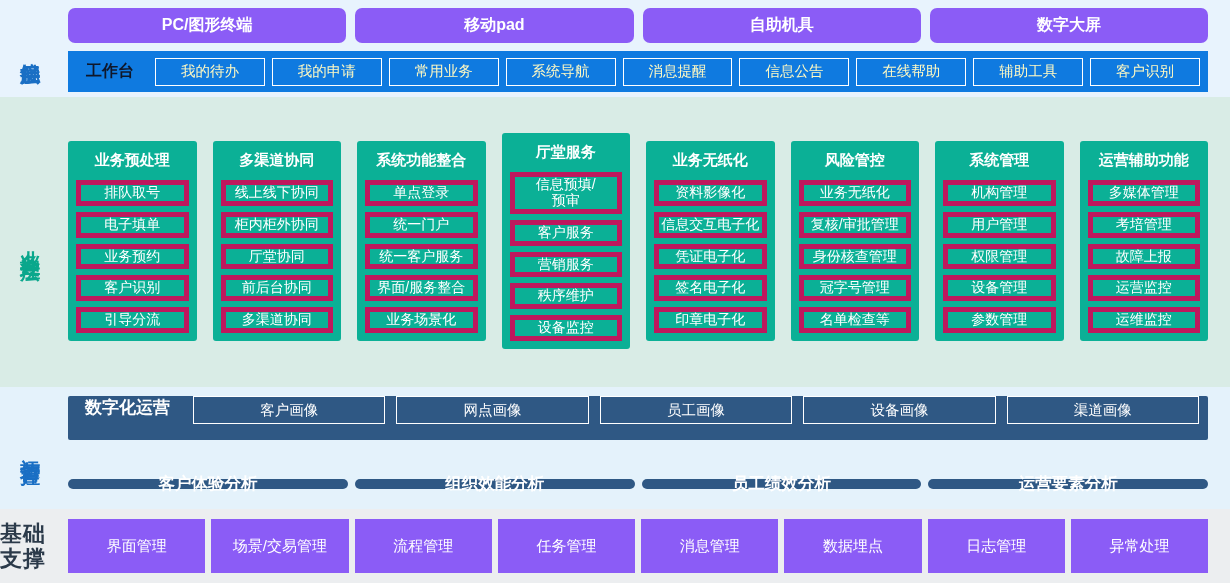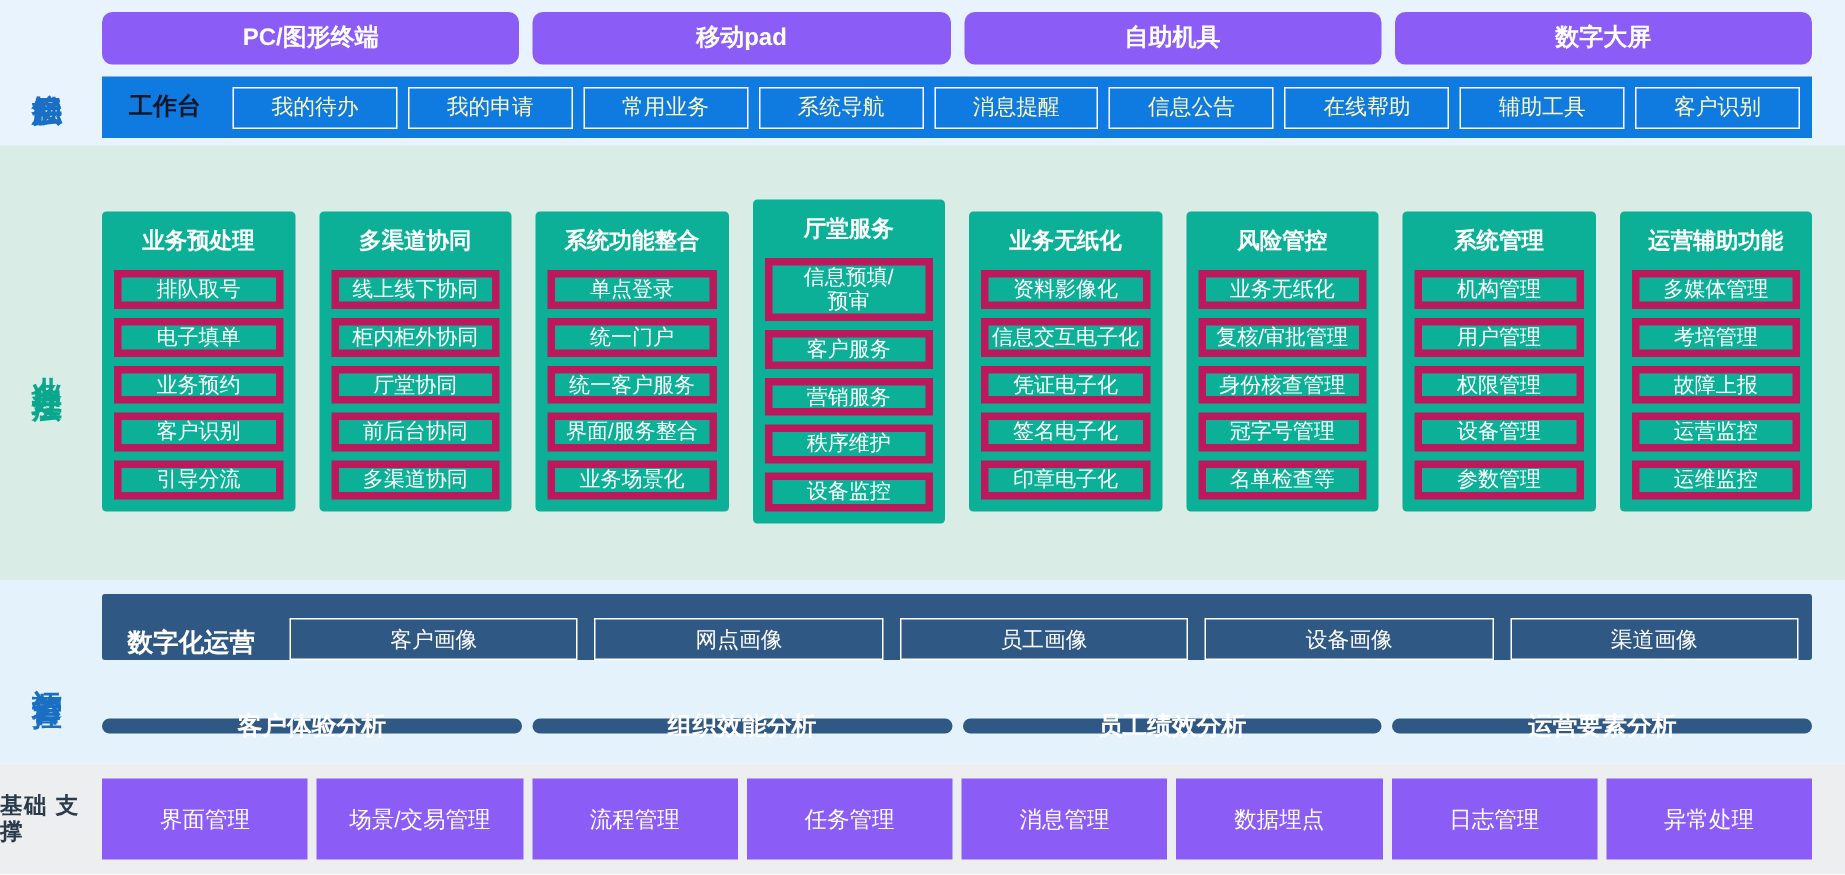--- a/index.html
+++ b/index.html
@@ -66,21 +66,21 @@
     font-size: 14px; line-height: 1.12;
     display: flex; align-items: center; justify-content: center;
     text-align: center; padding: 0 2px; white-space: pre-line;
   }
 
   
   .ops-band { background: #e4f2fb; height: 122px; }
   .ops-band .band-label { color: #1a6fc4; font-size: 20px; }
   .ops-body { padding: 9px 22px 9px 8px; gap: 5px; }
   .ops-row1 {
-    background: #2f5884; height: 44px; display: flex; align-items: flex-end;
+    background: #2f5884; height: 44px; display: flex; align-items: flex-start;
     padding: 0 9px; gap: 11px; border-radius: 2px;
   }
   .ops-title {
     color: #ffffff; font-weight: bold; font-size: 17px;
     padding: 0 12px 0 8px; white-space: nowrap;
   }
   .ops-chip {
     flex: 1 1 0; height: 28px; border: 1px solid #ffffff; color: #ffffff;
     font-size: 14.5px; display: flex; align-items: center; justify-content: center;
     white-space: nowrap;
@@ -88,21 +88,21 @@
   .ops-row2 { display: flex; gap: 7px; height: 44px; }
   .ops-pill {
     flex: 1 1 0; background: #2f5884; border-radius: 7px;
     color: #ffffff; font-weight: bold; font-size: 16.5px;
     display: flex; align-items: center; justify-content: center; margin-top: 34px;
   }
 
   
   .base-band { background: #eceef0; height: 74px; }
   .base-band .band-label {
-    color: #2b3a4a; font-size: 15px; writing-mode: horizontal-tb;
+    color: #2b3a4a; font-size: 22px; writing-mode: horizontal-tb;
     text-orientation: mixed; line-height: 1.15; letter-spacing: 1px;
   }
   .base-body { padding: 10px 22px 10px 8px; }
   .base-row { display: flex; gap: 6px; height: 100%; }
   .base-chip {
     flex: 1 1 0; background: #8b5cf6; color: #ffffff; font-size: 15px;
     display: flex; align-items: center; justify-content: center;
     white-space: nowrap;
   }
 </style>

